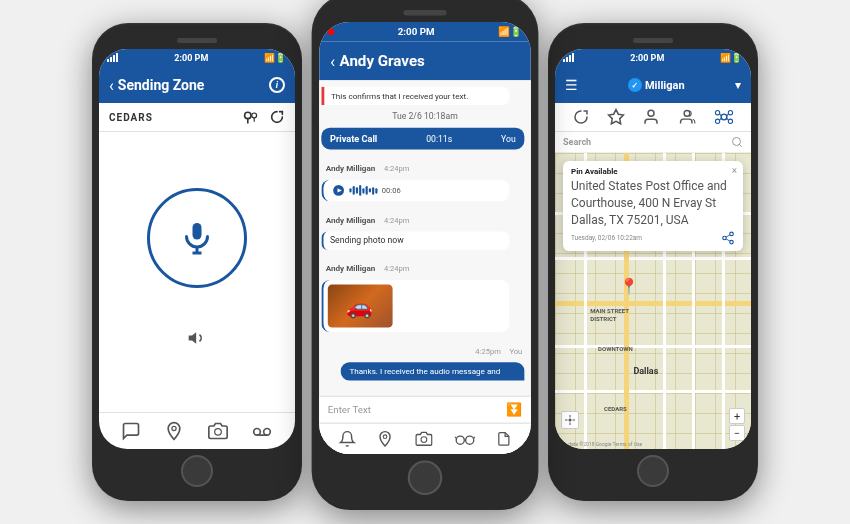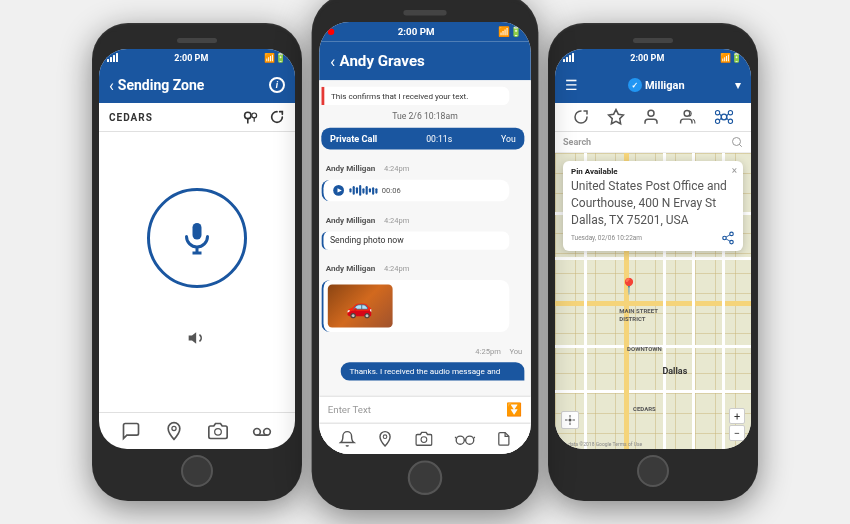--- a/index.html
+++ b/index.html
@@ -330,21 +330,20 @@
       width: 3px;
       background: #fff;
     }
     .map-road-h.wide { height: 5px; background: #f5d47a; }
     .map-road-v.wide { width: 5px; background: #f5d47a; }
     .map-label {
       position: absolute;
       font-size: 6px;
       color: #555;
       font-weight: bold;
-      margin-left: 29px;
     }
     .pin-popup {
       position: absolute;
       top: 8px;
       left: 8px;
       right: 8px;
       background: #fff;
       border-radius: 6px;
       padding: 6px 8px;
       box-shadow: 0 2px 8px rgba(0,0,0,0.2);

